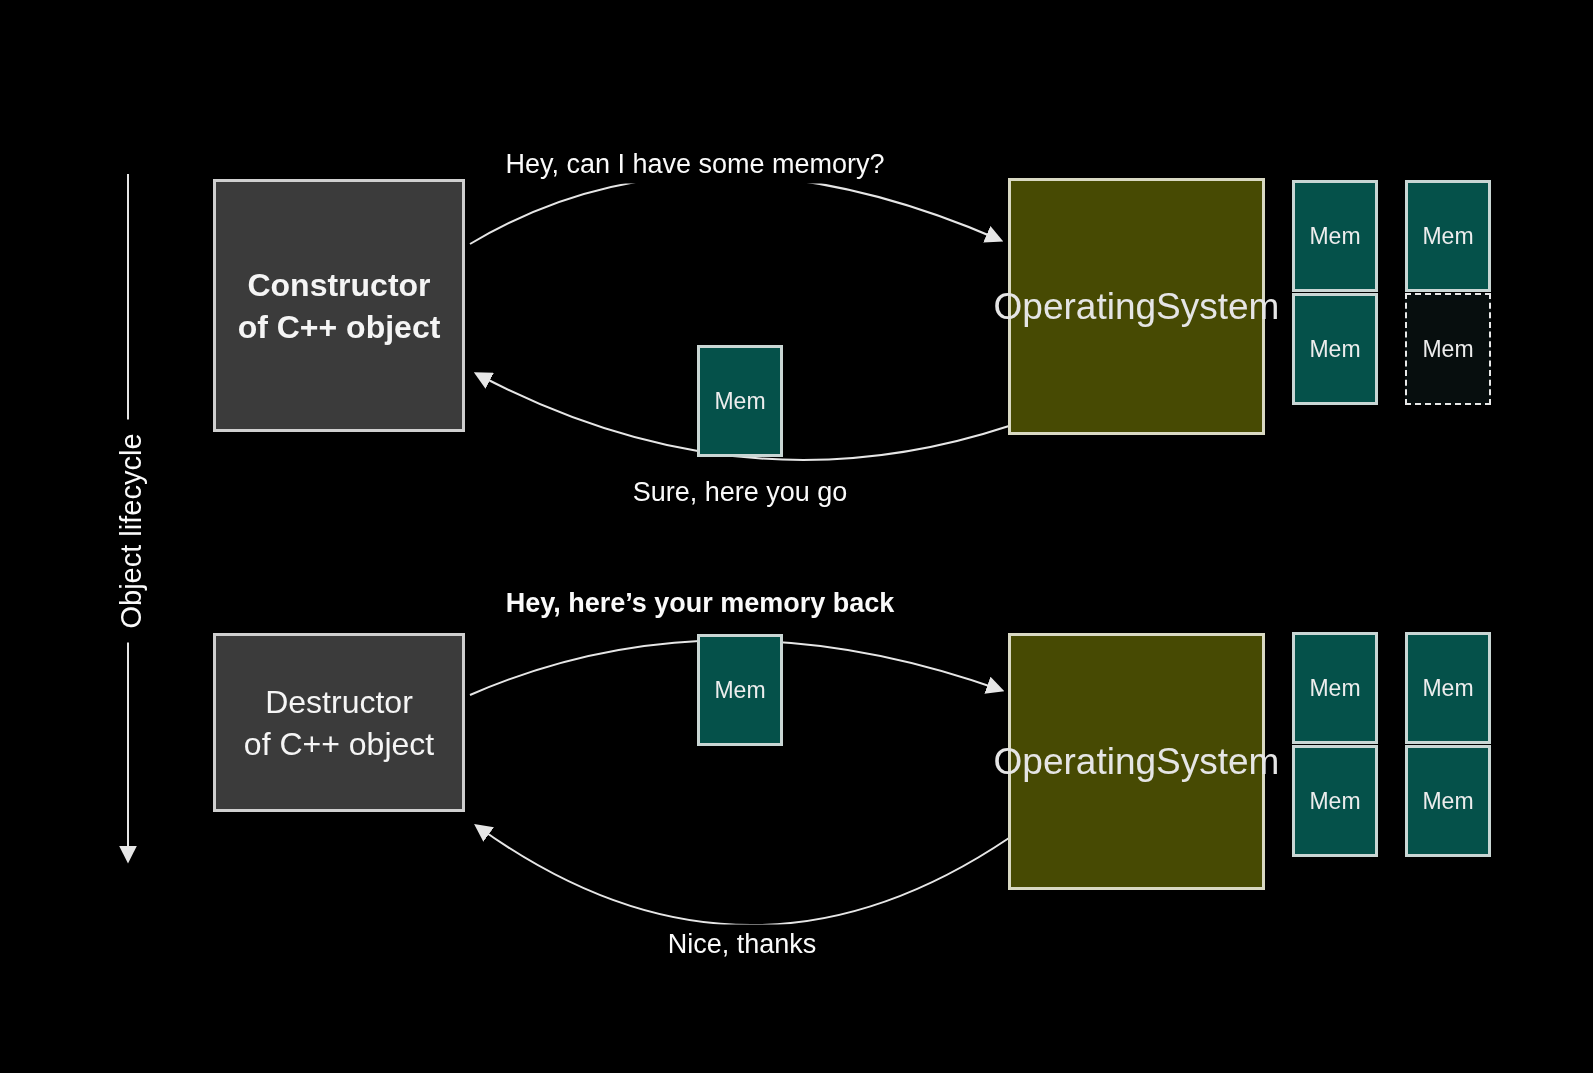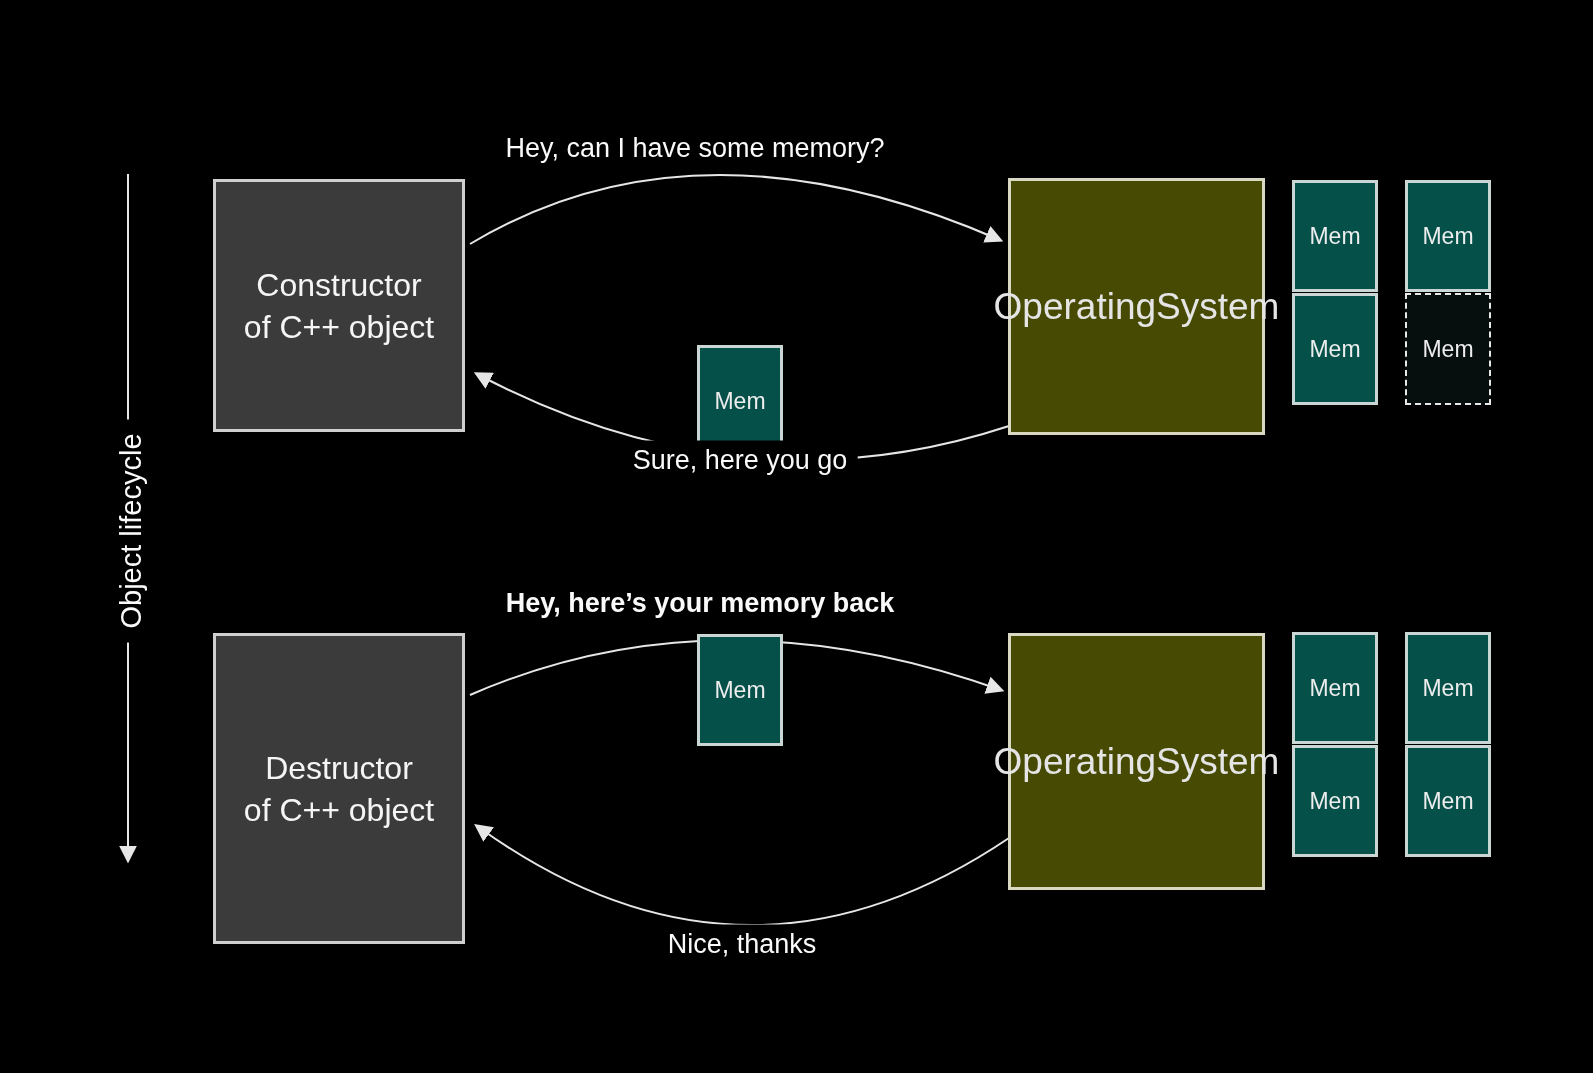--- a/index.html
+++ b/index.html
@@ -97,52 +97,52 @@
     </defs>
     <path d="M 128 174 L 128 860" marker-end="url(#ah)"></path>
     <path d="M 470 244 Q 697 108 1000 240" marker-end="url(#ah)"></path>
     <path d="M 1009 426 Q 742 514 477 374" marker-end="url(#ah)"></path>
     <path d="M 470 695 Q 715 588 1001 690" marker-end="url(#ah)"></path>
     <path d="M 1009 838 Q 742 1018 477 826" marker-end="url(#ah)"></path>
   </svg>
 
   <div class="abs axis-label" style="left:131px; top:531px;">Object lifecycle</div>
 
-  <div class="abs actor-box" style="left:213px; top:179px; width:252px; height:253px;">
+  <div class="abs actor-box" style="left:213px; top:179px; width:252px; height:253px;font-weight:bold;">
     <span>Constructor</span>
     <span>of C++ object</span>
   </div>
 
   <div class="abs os-box" style="left:1008px; top:178px; width:257px; height:257px;">
     <span>Operating</span>
     <span>System</span>
   </div>
 
-  <div class="abs flow-label" style="left:695px; top:148px;">Hey, can I have some memory?</div>
+  <div class="abs flow-label" style="left:695px; top:164px;">Hey, can I have some memory?</div>
 
-  <div class="abs flow-label" style="left:740px; top:460px;">Sure, here you go</div>
+  <div class="abs flow-label" style="left:740px; top:492px;">Sure, here you go</div>
 
   <div class="abs mem-cell" style="left:697px; top:345px;">
     <span>Mem</span>
   </div>
 
   <div class="abs mem-cell" style="left:1292px; top:180px;">
     <span>Mem</span>
   </div>
   <div class="abs mem-cell" style="left:1405px; top:180px;">
     <span>Mem</span>
   </div>
   <div class="abs mem-cell" style="left:1292px; top:293px;">
     <span>Mem</span>
   </div>
   <div class="abs mem-cell dashed" style="left:1405px; top:293px;">
     <span>Mem</span>
   </div>
 
-  <div class="abs actor-box" style="left:213px; top:633px; width:252px; height:311px;">
+  <div class="abs actor-box" style="left:213px; top:633px; width:252px; height:179px;">
     <span>Destructor</span>
     <span>of C++ object</span>
   </div>
 
   <div class="abs os-box" style="left:1008px; top:633px; width:257px; height:257px;">
     <span>Operating</span>
     <span>System</span>
   </div>
 
   <div class="abs flow-label" style="left:700px; top:603px;font-weight:bold;">Hey, here’s your memory back</div>

